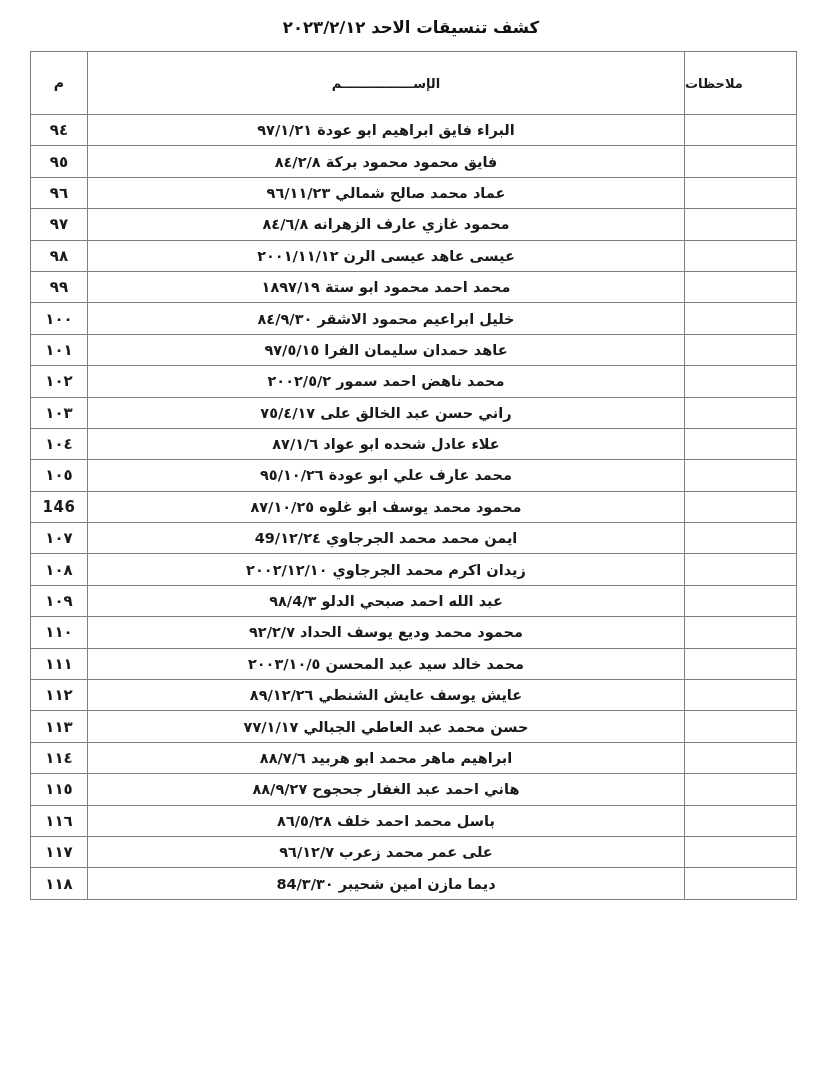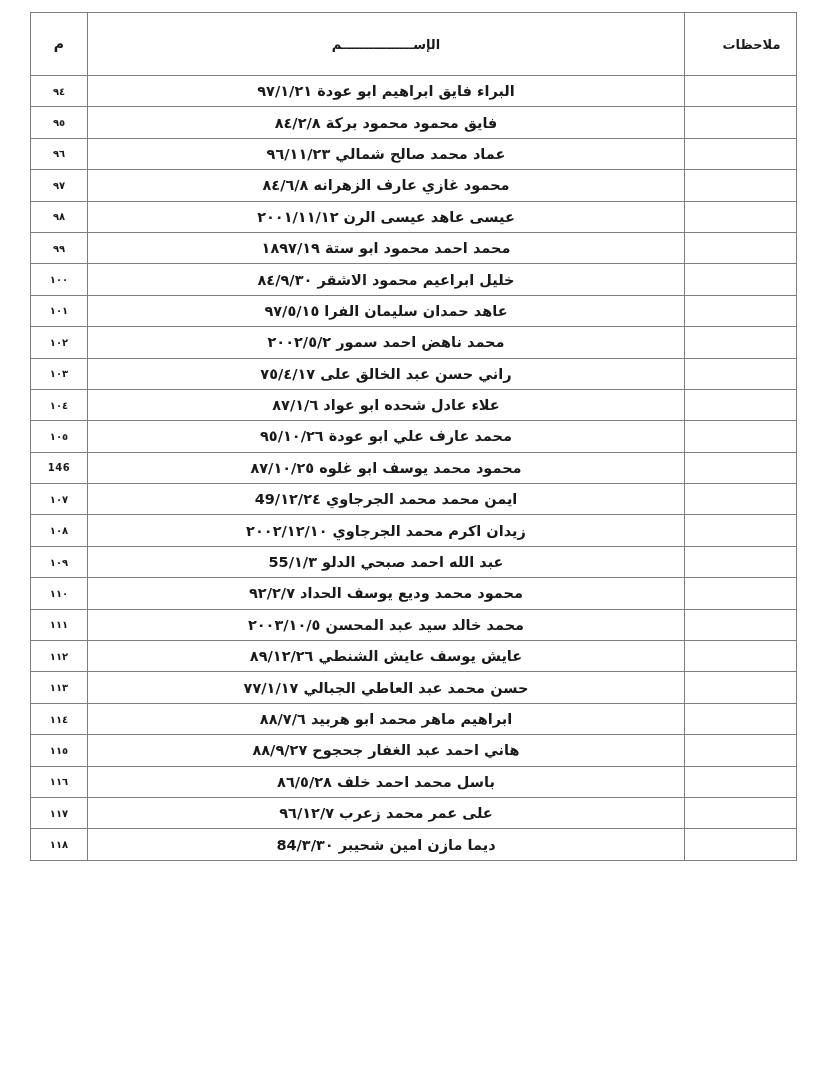--- a/index.html
+++ b/index.html
@@ -52,58 +52,59 @@
   col.c-name  { width: 597px; }
   col.c-num   { width: 57px; }
 
   thead th {
     height: 62px;
     vertical-align: middle;
     font-size: 13px;
     font-weight: 700;
     background: #fff;
   }
-  thead th.h-notes { text-align: center; padding-left: 22px; }
+  thead th.h-notes { text-align: left; }
   thead th.h-name  { text-align: center; }
   thead th.h-num   { text-align: center; font-size: 14px; }
 
   tbody td {
     height: 30.4px;
     vertical-align: middle;
     font-size: 14.5px;
   }
   td.cell-notes { background: #fff; }
   td.cell-name {
     text-align: center;
     direction: rtl;
     white-space: nowrap;
     padding: 0 6px;
     font-weight: 600;
     letter-spacing: 0.2px;
   }
   td.cell-num {
     text-align: center;
-    font-size: 10px;
+    font-size: 15px;
     font-weight: 700;
     letter-spacing: 0.5px;
   }
   .name-inner {
     display: inline-block;
     transform: translateY(-0.5px);
   }
   .hdr-name-inner {
     display: inline-block;
     letter-spacing: 1px;
   }
 </style>
 </head>
 <body>
 
 <div class="page">
 
+  <div class="doc-title">كشف تنسيقات الاحد ٢٠٢٣/٢/١٢</div>
 
   <div class="table-wrap">
     <table class="list">
       <colgroup>
         <col class="c-notes">
         <col class="c-name">
         <col class="c-num">
       </colgroup>
       <thead>
         <tr>
@@ -185,21 +186,21 @@
             <td class="cell-name"><span class="name-inner">ايمن محمد محمد الجرجاوي 49/١٢/٢٤</span></td>
             <td class="cell-num">١٠٧</td>
           </tr>
           <tr>
             <td class="cell-notes"></td>
             <td class="cell-name"><span class="name-inner">زيدان اكرم محمد الجرجاوي ٢٠٠٢/١٢/١٠</span></td>
             <td class="cell-num">١٠٨</td>
           </tr>
           <tr>
             <td class="cell-notes"></td>
-            <td class="cell-name"><span class="name-inner">عبد الله احمد صبحي الدلو 55/١/٣</span></td>
+            <td class="cell-name"><span class="name-inner">عبد الله احمد صبحي الدلو ٩٨/4/٣</span></td>
             <td class="cell-num">١٠٩</td>
           </tr>
           <tr>
             <td class="cell-notes"></td>
             <td class="cell-name"><span class="name-inner">محمود محمد وديع يوسف الحداد ٩٢/٢/٧</span></td>
             <td class="cell-num">١١٠</td>
           </tr>
           <tr>
             <td class="cell-notes"></td>
             <td class="cell-name"><span class="name-inner">محمد خالد سيد عبد المحسن ٢٠٠٣/١٠/٥</span></td>

